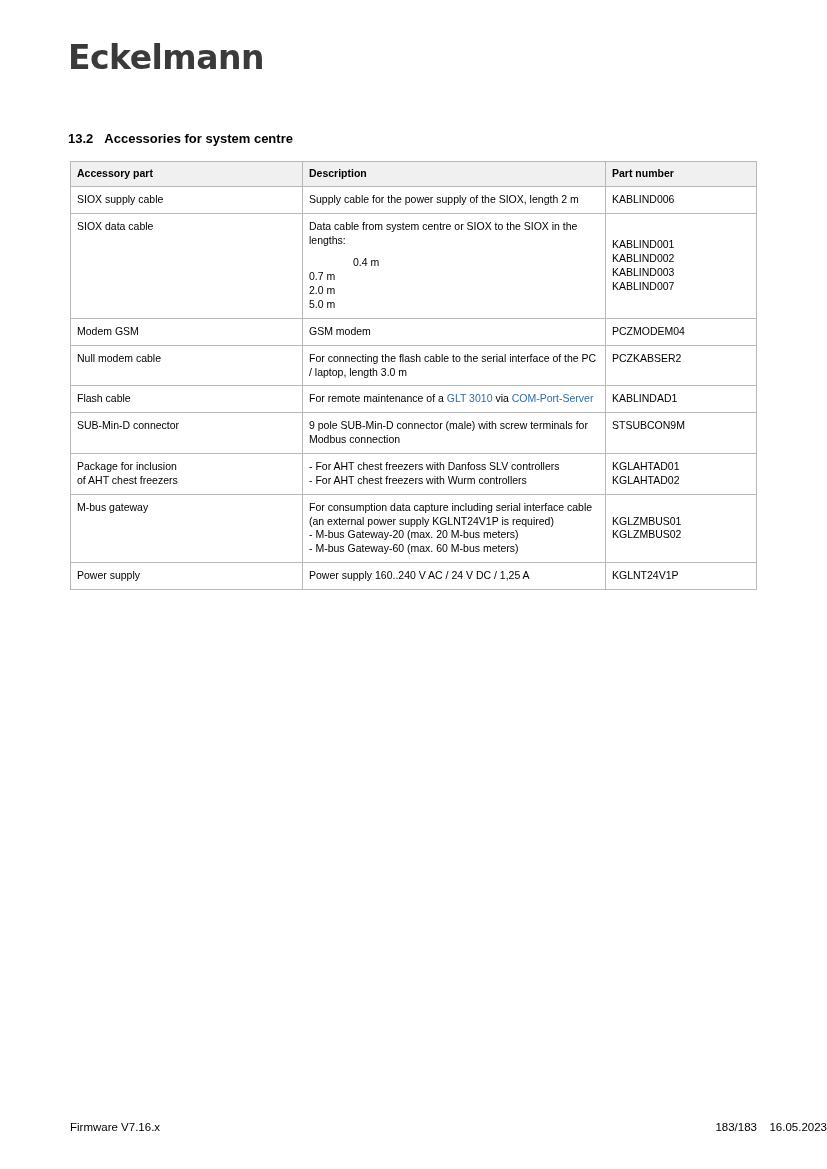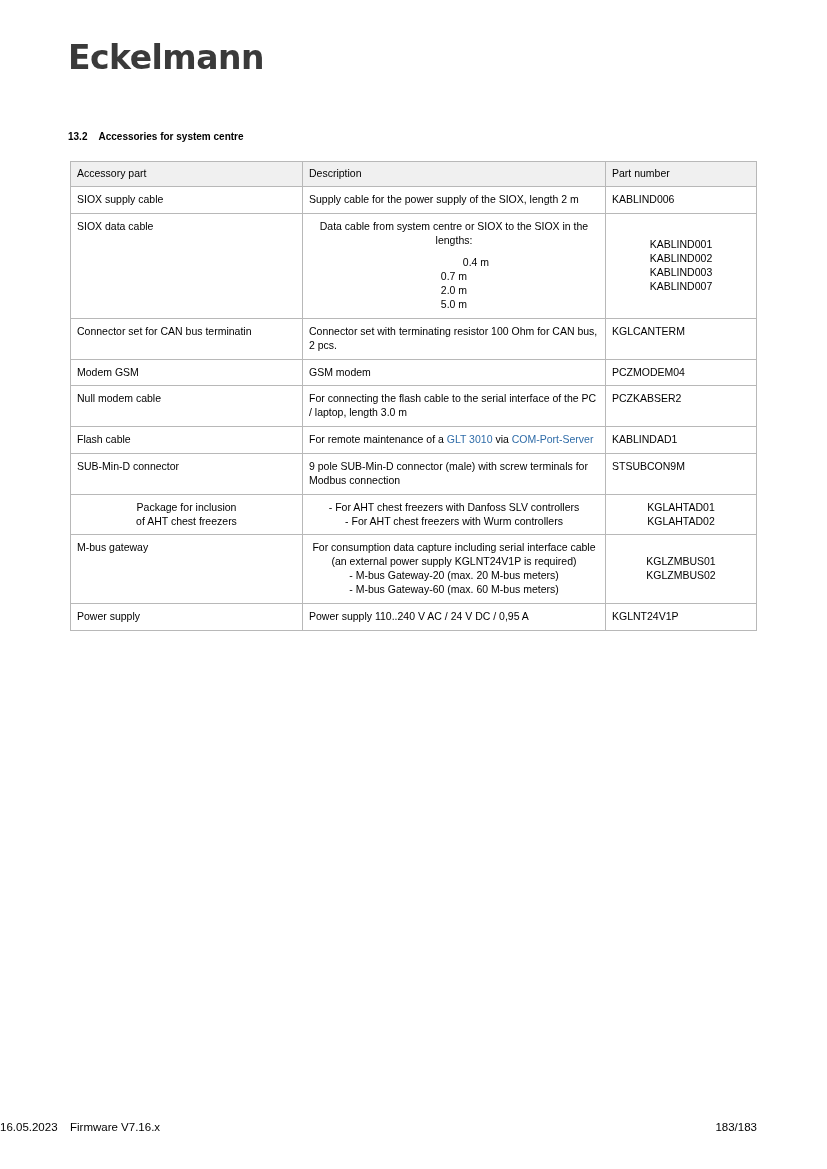--- a/index.html
+++ b/index.html
@@ -28,21 +28,21 @@
     font-size: 33px;
     font-weight: bold;
     letter-spacing: -0.5px;
     color: #3a3a3a;
     font-family: "DejaVu Sans", sans-serif;
   }
   .section-heading {
     position: absolute;
     left: 68px;
     top: 131px;
-    font-size: 10px;
+    font-size: 13px;
     font-weight: bold;
     color: #000;
     display: flex;
     gap: 11px;
   }
   .content-table {
     position: absolute;
     left: 70px;
     top: 161px;
     width: 686px;
@@ -53,31 +53,30 @@
   .content-table th,
   .content-table td {
     border: 1px solid #b8b8b8;
     padding: 6px 6px 6px 6px;
     vertical-align: top;
     text-align: left;
     line-height: 1.32;
   }
   .content-table thead th {
     background: #f0f0f0;
-    font-weight: normal;
+    font-weight: bold;
     font-size: 10.5px;
     padding-top: 5px;
     padding-bottom: 5px;
   }
   col.c1 { width: 232px; }
   col.c2 { width: 303px; }
   col.c3 { width: 151px; }
   .cell-lines > span {
     display: block;
-    text-align: center;
   }
   .cell-lines > span.gap {
     margin-top: 9px;
     margin-left: 44px;
   }
   td.mid {
     vertical-align: middle;
   }
   .link {
     color: #2f6ca8;
@@ -94,21 +93,21 @@
   .footer .left {
     position: absolute;
     left: 70px;
     top: 0;
   }
   .footer .center {
     position: absolute;
     left: 0;
     right: 0;
     top: 0;
-    text-align: left;
+    text-align: right;
   }
   .footer .right {
     position: absolute;
     right: 70px;
     top: 0;
     text-align: right;
   }
 </style>
 </head>
 <body>
@@ -155,25 +154,20 @@
           <td class="mid">
             <div class="cell-lines">
               <span>KABLIND001</span>
               <span>KABLIND002</span>
               <span>KABLIND003</span>
               <span>KABLIND007</span>
             </div>
           </td>
         </tr>
         <tr>
-          <td>Connector set for CAN bus terminatin</td>
-          <td>Connector set with terminating resistor 100 Ohm for CAN bus, 2 pcs.</td>
-          <td>KGLCANTERM</td>
-        </tr>
-        <tr>
           <td>Modem GSM</td>
           <td>GSM modem</td>
           <td>PCZMODEM04</td>
         </tr>
         <tr>
           <td>Null modem cable</td>
           <td>For connecting the flash cable to the serial interface of the PC / laptop, length 3.0 m</td>
           <td>PCZKABSER2</td>
         </tr>
         <tr>
@@ -217,21 +211,21 @@
           </td>
           <td class="mid">
             <div class="cell-lines">
               <span>KGLZMBUS01</span>
               <span>KGLZMBUS02</span>
             </div>
           </td>
         </tr>
         <tr>
           <td>Power supply</td>
-          <td>Power supply 110..240 V AC / 24 V DC / 0,95 A</td>
+          <td>Power supply 160..240 V AC / 24 V DC / 1,25 A</td>
           <td>KGLNT24V1P</td>
         </tr>
       </tbody>
   </table>
 
   <div class="footer">
     <div class="left">Firmware V7.16.x</div>
     <div class="center">16.05.2023</div>
     <div class="right">183/183</div>
   </div>

